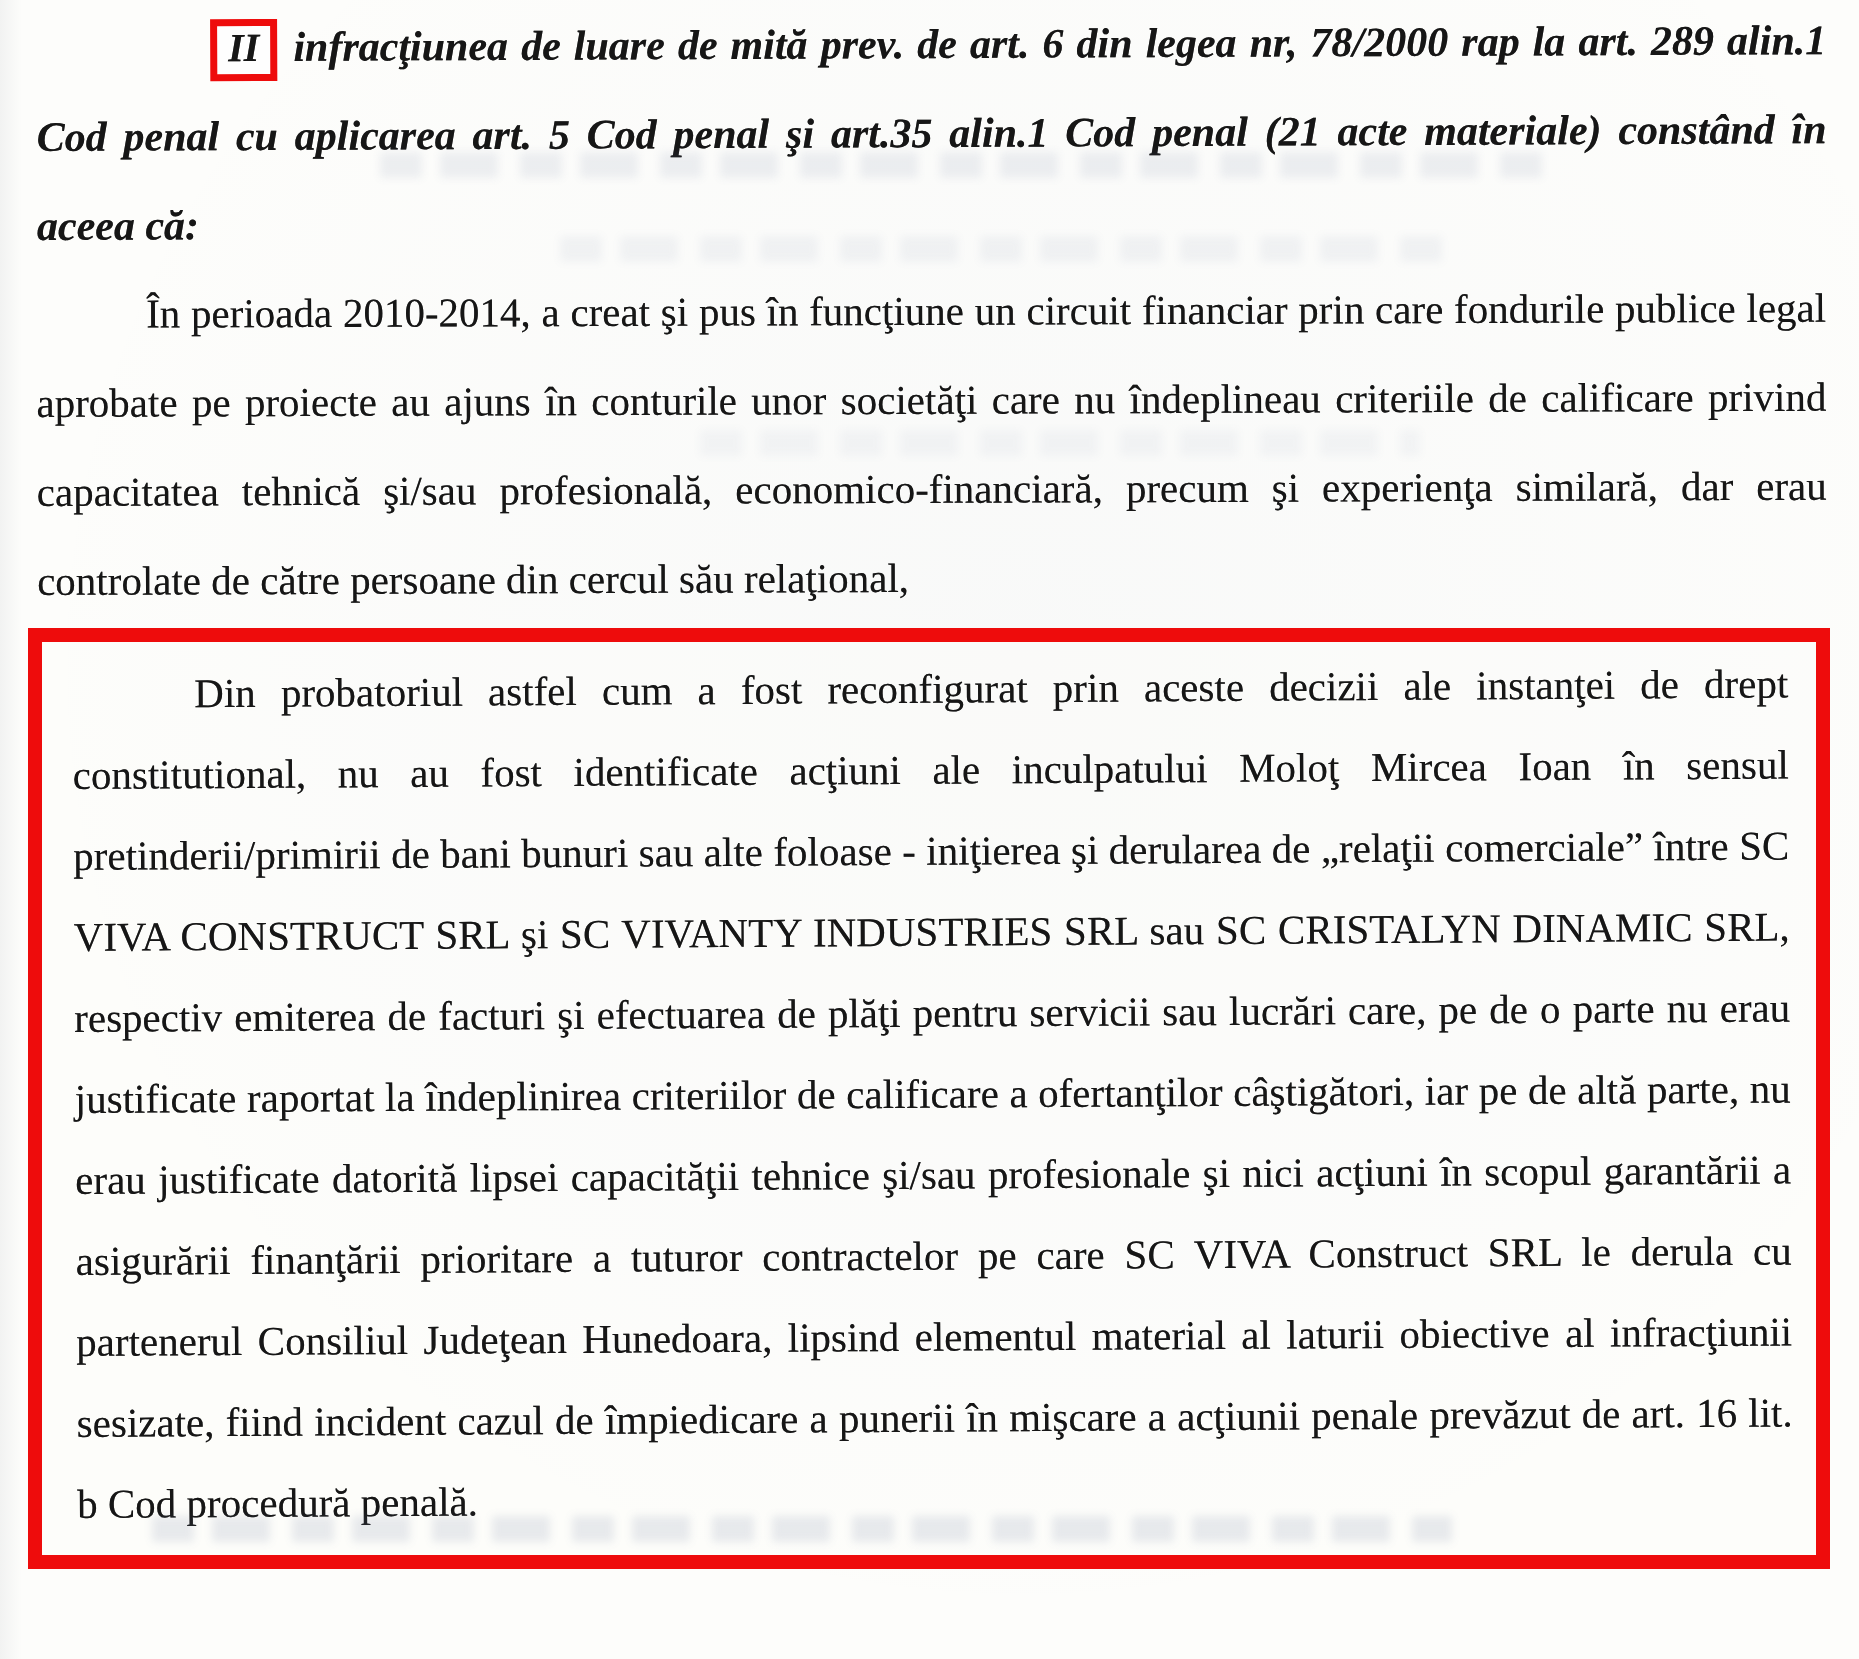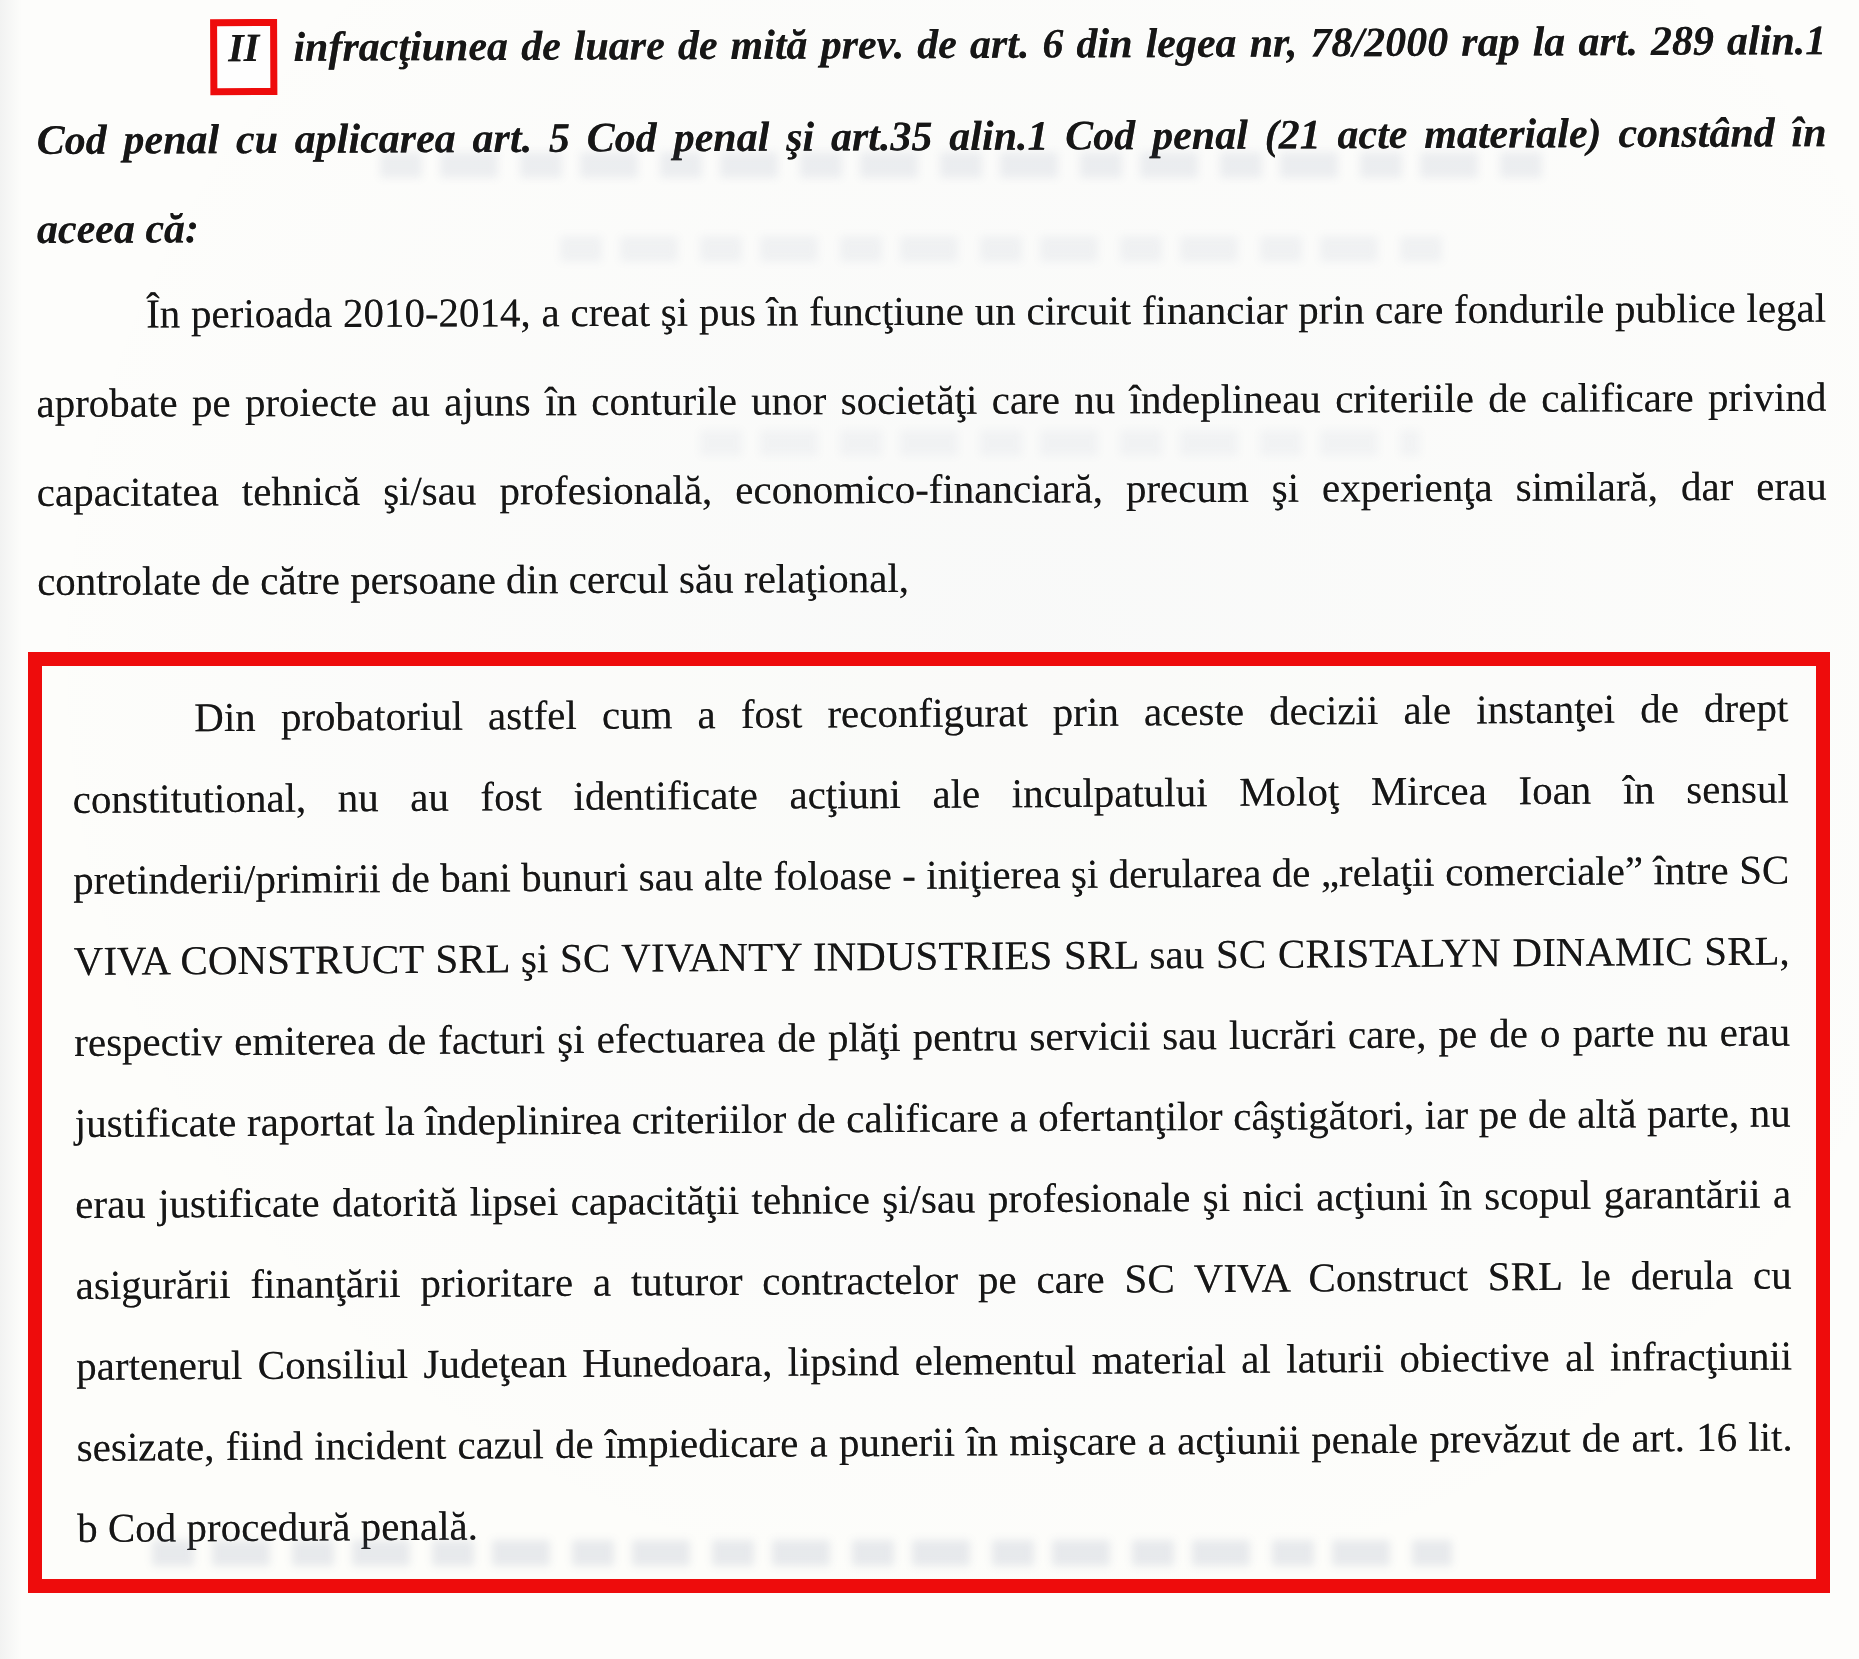--- a/index.html
+++ b/index.html
@@ -38,21 +38,21 @@
     transform-origin: left top;
     margin: 0;
     text-shadow: 0 0 0.6px rgba(15,15,15,0.65);
   }
 
   .ii-marker {
     display: inline-block;
     text-indent: 0;
     border: 7px solid var(--red, #ee0c0c);
     background: #fefefe;
-    padding: 0 11px 18px 11px;
+    padding: 0 11px 4px 11px;
     margin-right: 16px;
     line-height: 44px;
     font-size: 40px;
     vertical-align: baseline;
   }
 
   .para-intro {
     position: absolute;
     left: 36px; top: 270px;
     width: 1790px;
@@ -61,21 +61,21 @@
     text-align: justify;
     text-indent: 110px;
     transform: rotate(-0.2deg);
     transform-origin: left top;
     margin: 0;
     text-shadow: 0 0 0.6px rgba(15,15,15,0.6);
   }
 
   .highlight-box {
     position: absolute;
-    left: 28px; top: 652px;
+    left: 28px; top: 628px;
     width: 1802px; height: 941px;
     border: 14px solid var(--red, #ee0c0c);
     box-sizing: border-box;
     background: rgba(252,252,250,0.4);
   }
 
   .box-text {
     position: absolute;
     left: 30px; top: 12px;
     width: 1716px;

